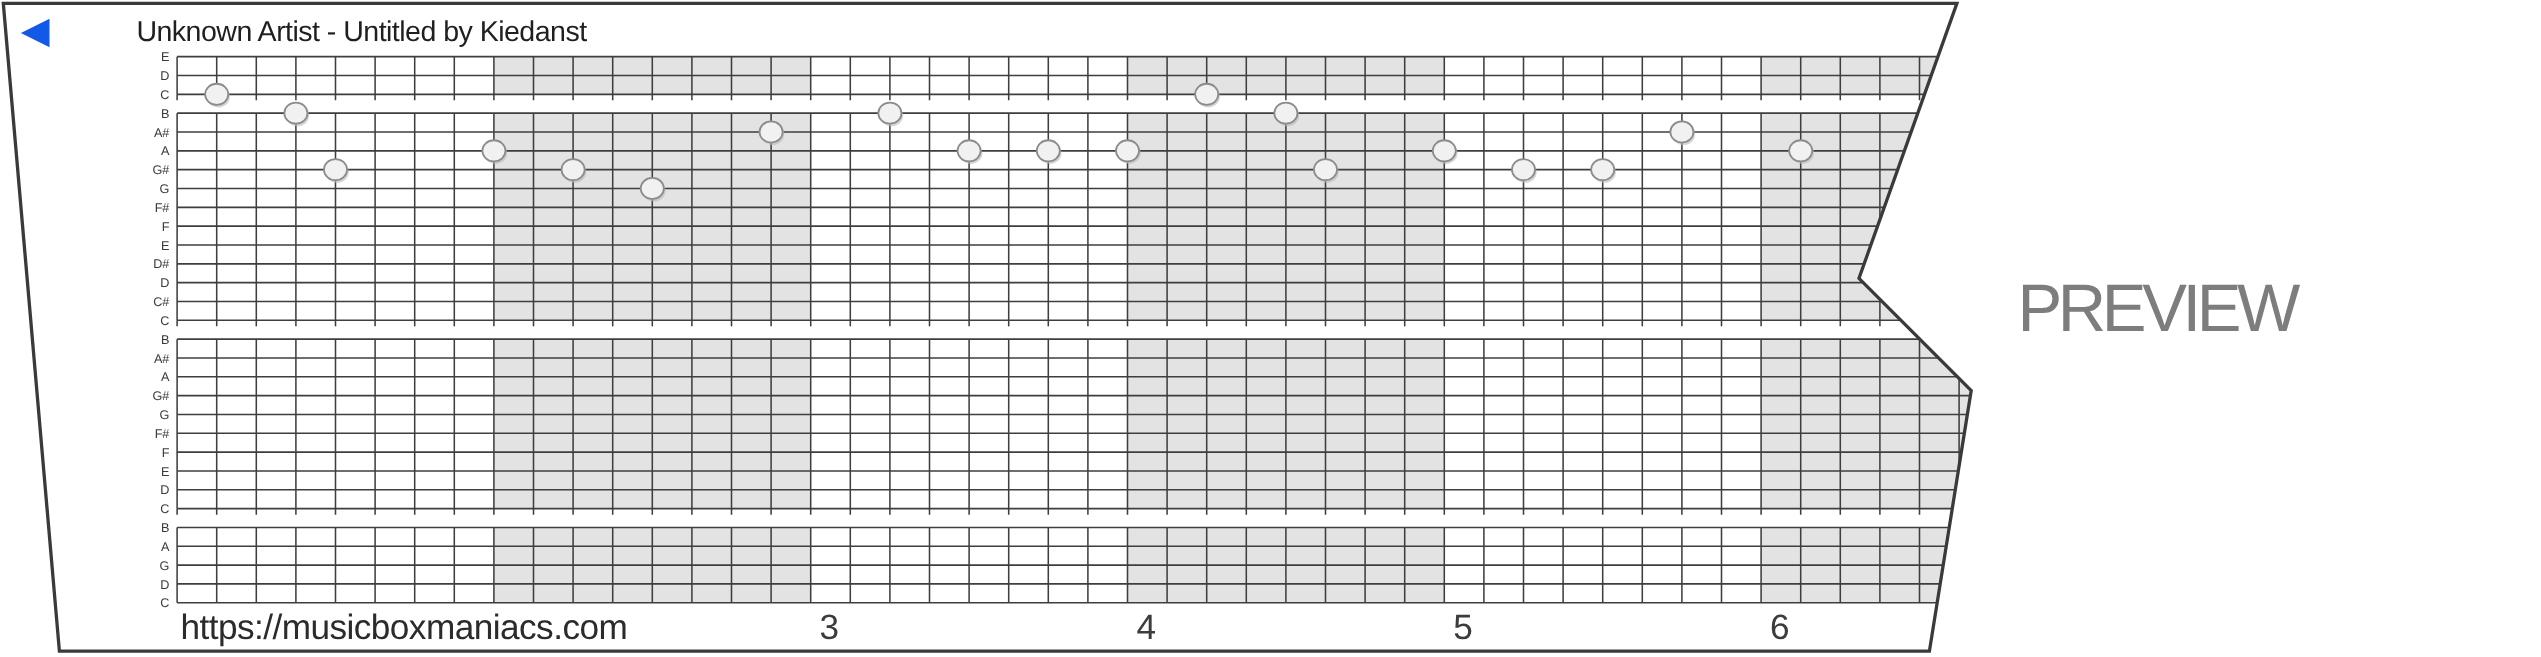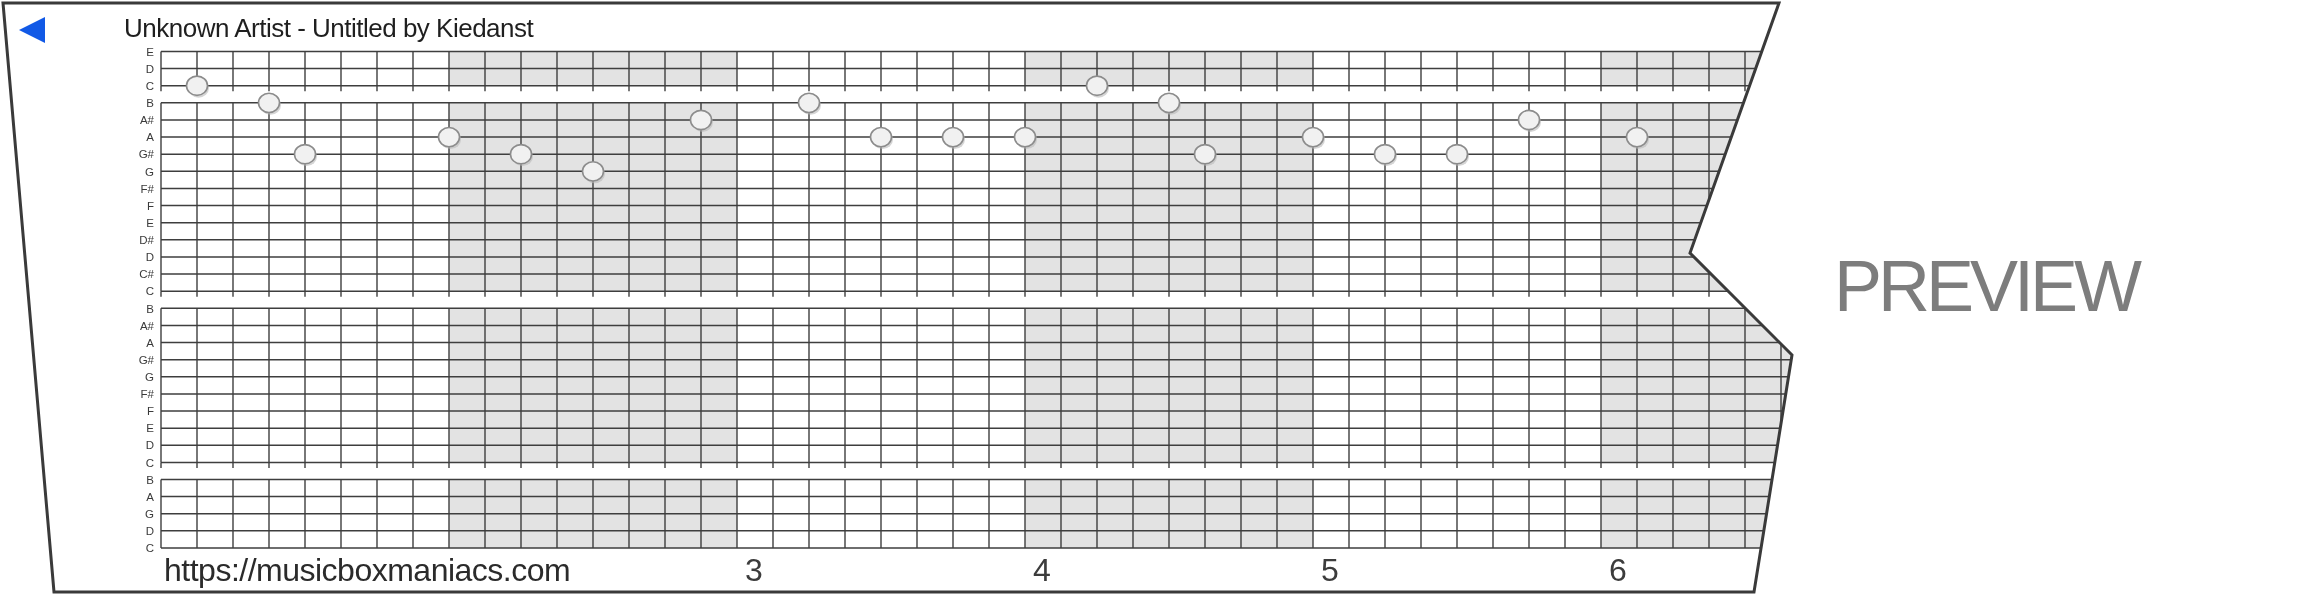--- a/index.html
+++ b/index.html
@@ -1,21 +1,21 @@
 <!DOCTYPE html>
 <html><head>
 <meta charset="utf-8">
 <style>
   html,body{margin:0;padding:0;background:#ffffff;}
   body{font-family:"Liberation Sans", sans-serif;}
   .stage{position:relative;width:2310px;height:597px;overflow:hidden;background:#fff;}
   .stage svg{position:absolute;left:0;top:0;}
   .watermark{
     position:absolute; left:1834px; top:250px;
-    font-size:72px; letter-spacing:-4px; color:#7d7d7d;
+    font-size:61px; letter-spacing:-4px; color:#7d7d7d;
     font-family:"Liberation Sans", sans-serif; line-height:1.0;
     user-select:none;
   }
   text{font-family:"Liberation Sans", sans-serif;}
   .title-text{font-size:26px; fill:#1f1f1f; letter-spacing:-0.5px;}
   .url-text{font-size:32px; fill:#2b2b2b; letter-spacing:-0.5px;}
   .note-label{font-size:11.5px; fill:#3a3a3a;}
   .measure-num{font-size:32px; fill:#3c3c3c;}
 </style>
 </head>

